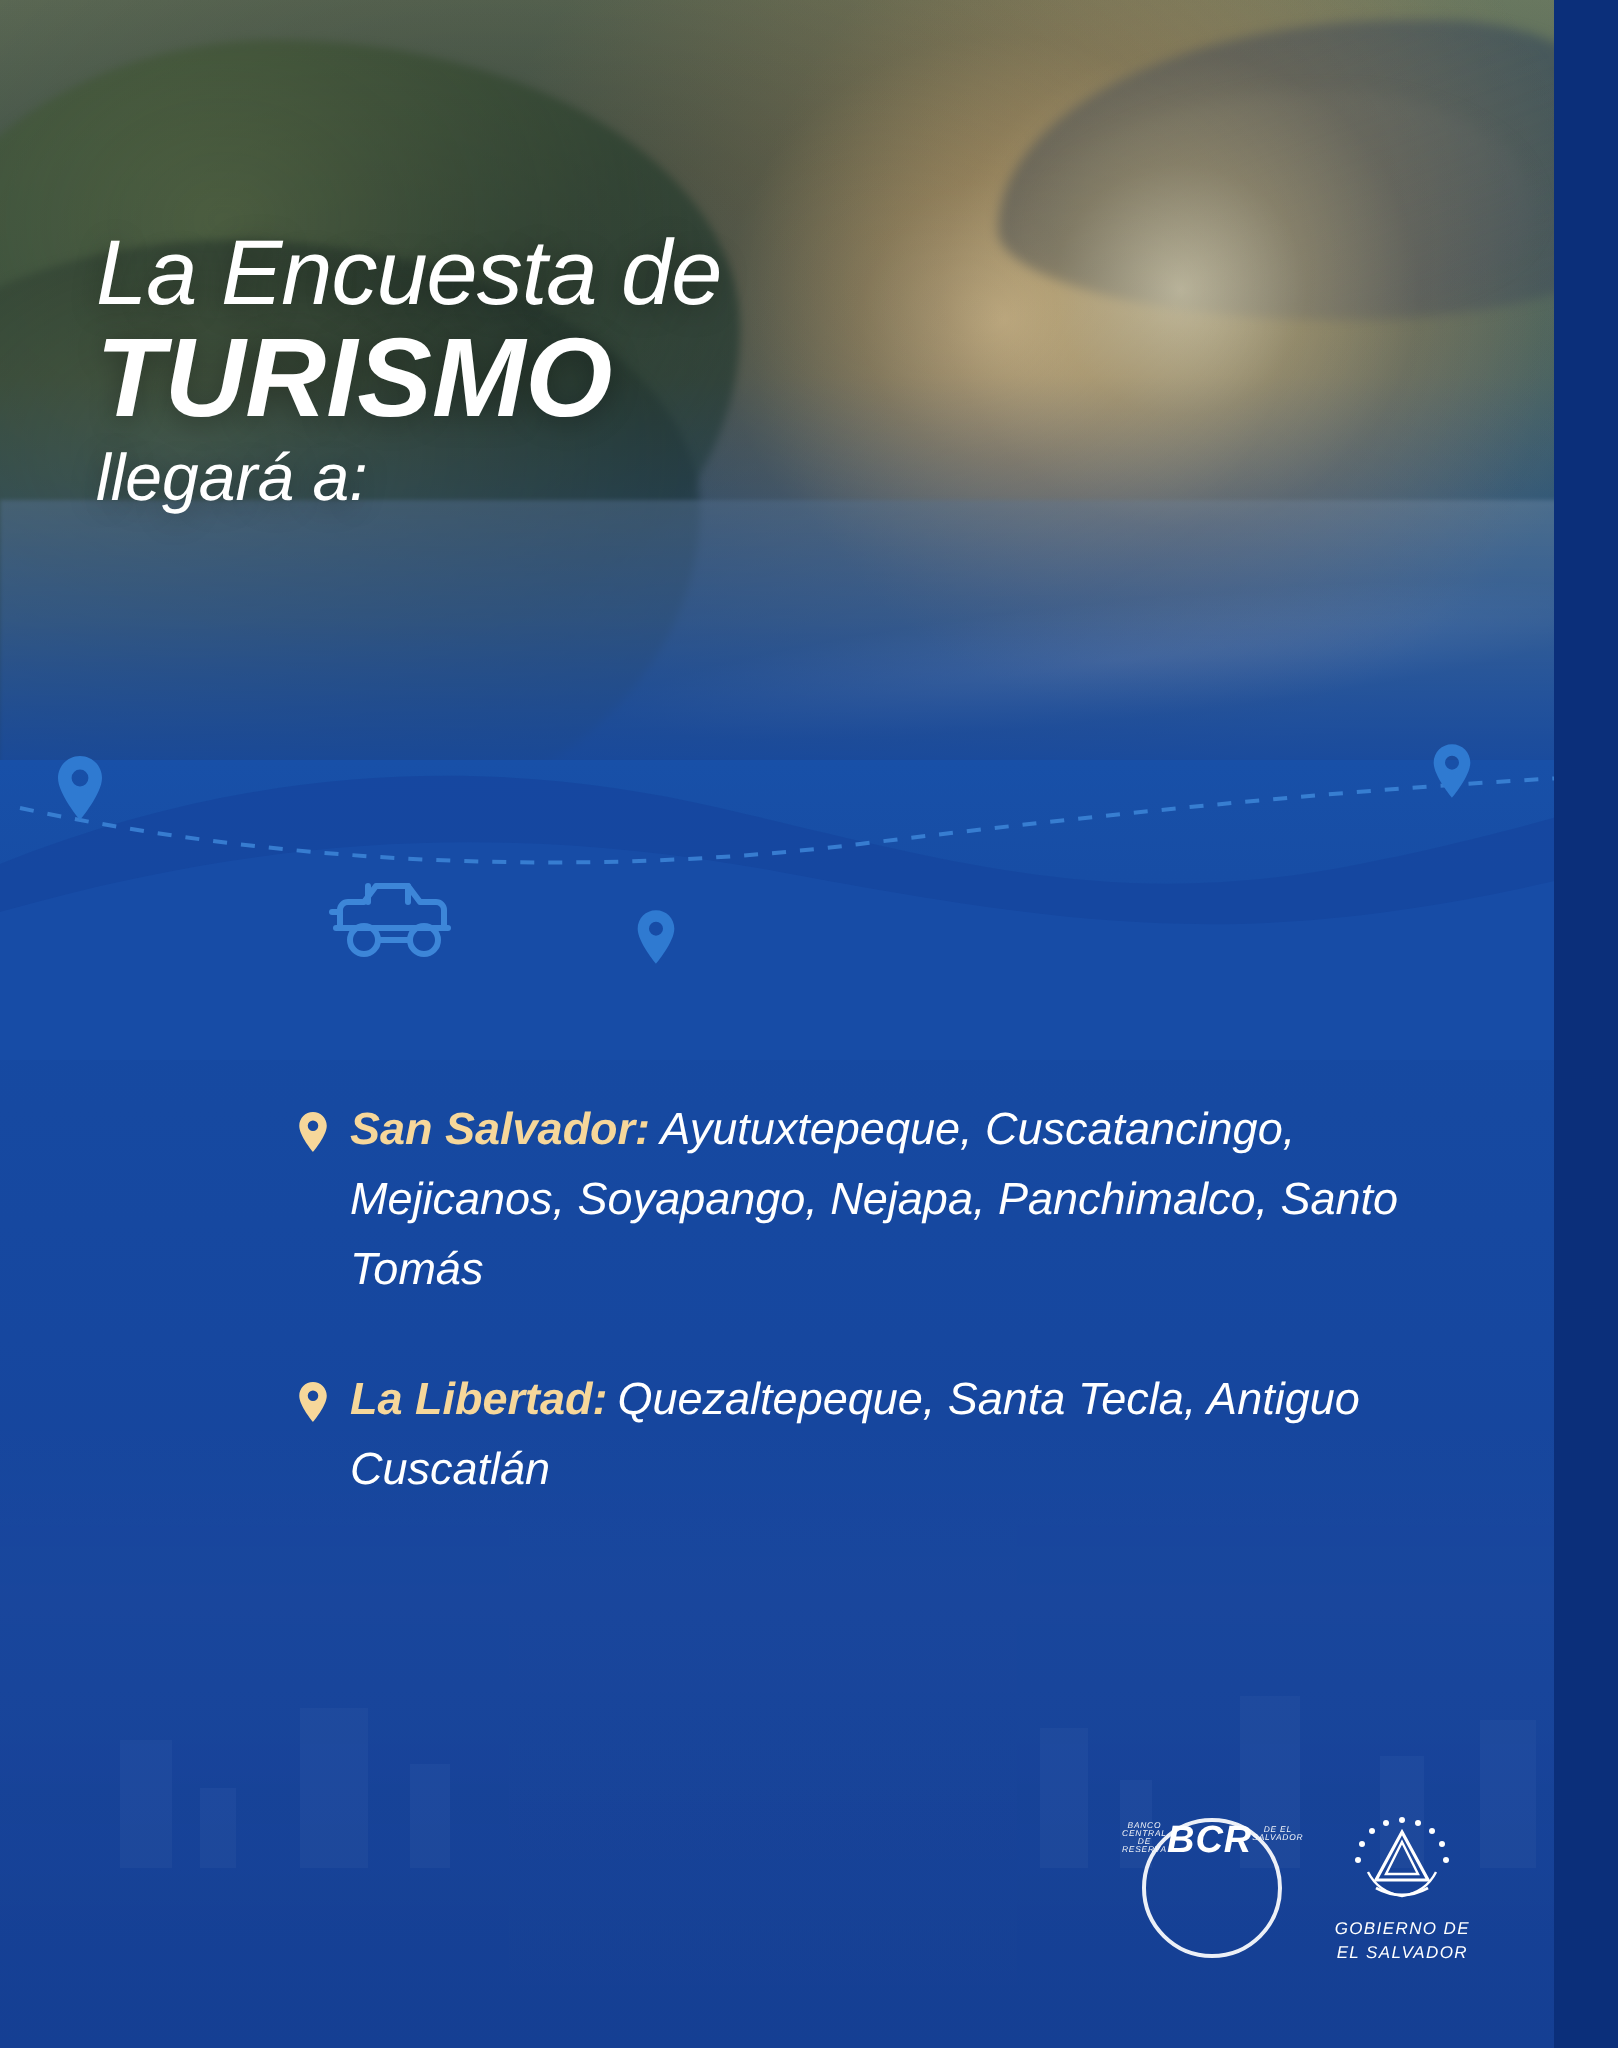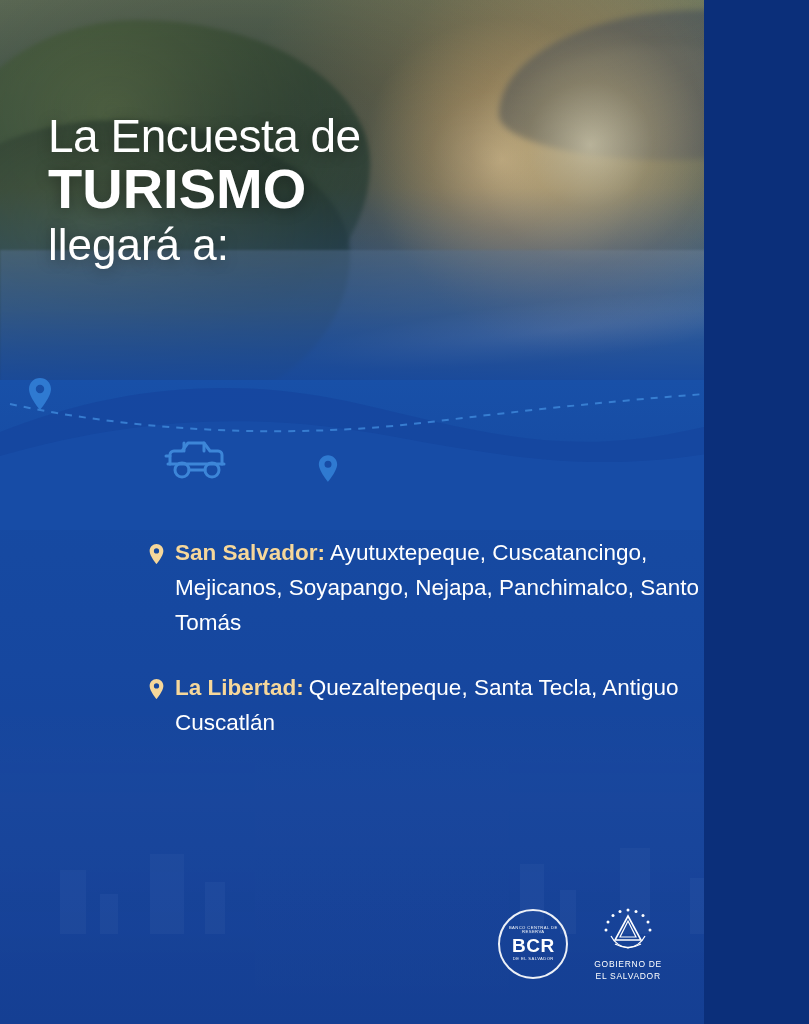--- a/index.html
+++ b/index.html
@@ -6,24 +6,25 @@
     margin: 0;
     padding: 0;
     background: #0b2f7a;
   }
   body {
     font-family: "Liberation Sans", sans-serif;
   }
 
   .poster {
     position: relative;
-    width: 704px;
+    width: 777px;
     height: 1024px;
     overflow: hidden;
     background: #4d7c0f;
+    font-style: italic;
   }
 
   
   .photo {
     position: absolute;
     left: 0; top: 0;
     width: 809px;
     height: 470px;
     overflow: hidden;
     background:
@@ -158,30 +159,30 @@
     line-height: 1.05;
   }
   .headline .line2 {
     font-size: 56px;
     font-weight: 700;
     letter-spacing: 0px;
     line-height: 0.95;
     margin-top: 2px;
   }
   .headline .line3 {
-    font-size: 44px;
+    font-size: 33px;
     font-weight: 400;
     line-height: 1.1;
     margin-top: 6px;
   }
 
   
   .locations {
     position: absolute;
-    left: 175px; top: 536px;
+    left: 175px; top: 548px;
     width: 560px;
     color: #ffffff;
   }
   .loc-block { margin-bottom: 30px; }
   .loc-block:last-child { margin-bottom: 4px; }
   .loc-line {
     font-size: 22.5px;
     line-height: 1.55;
     font-weight: 400;
     position: relative;
@@ -205,21 +206,21 @@
     bottom: 42px;
     display: flex;
     align-items: center;
     gap: 26px;
   }
   .logo-bcr {
     width: 66px; height: 66px;
     border-radius: 50%;
     border: 2px solid rgba(255,255,255,0.92);
     display: flex;
-    flex-direction: column;
+    flex-direction: row;
     justify-content: center;
     color: #fff;
     text-align: center;
     line-height: 1;
   }
   .logo-bcr .bcr-top {
     font-size: 4.2px;
     letter-spacing: 0.4px;
     opacity: 0.95;
     margin-bottom: 2px;

